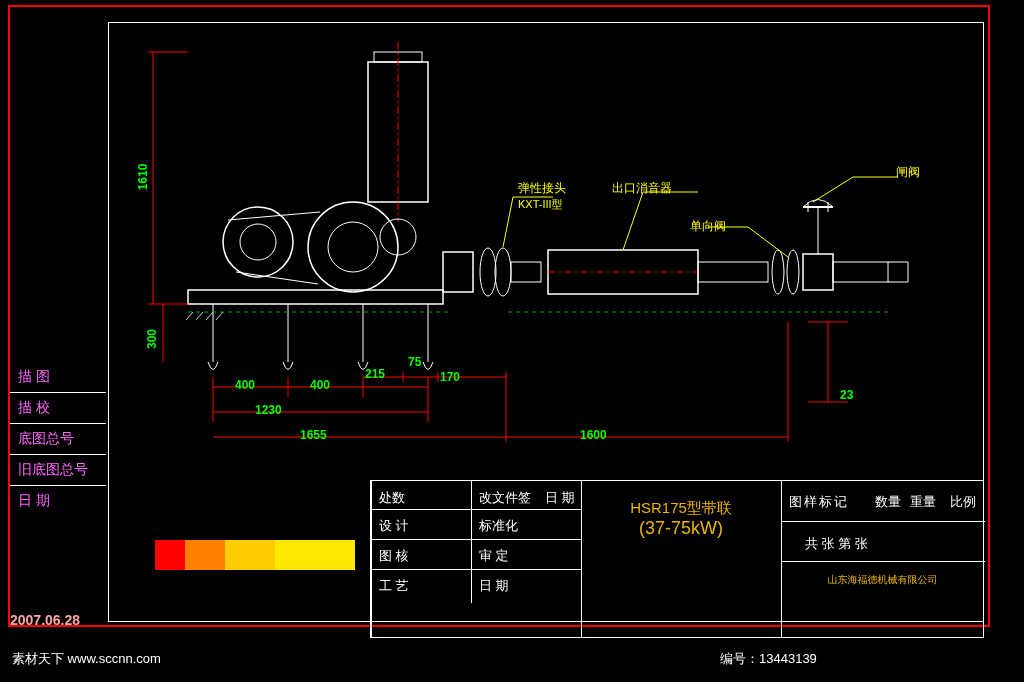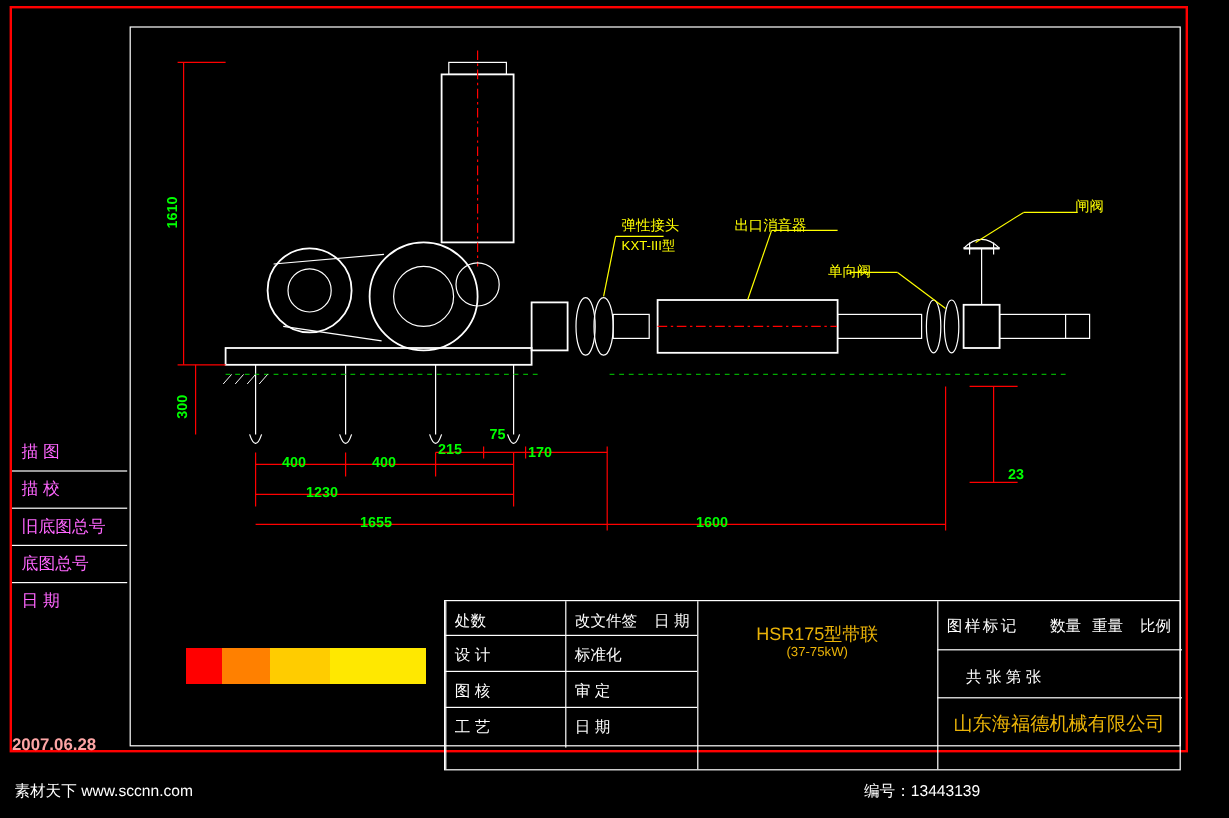--- a/index.html
+++ b/index.html
@@ -142,33 +142,33 @@
   <span>弹性接头</span><br>
   <span style="font-size:11px">KXT-III型</span>
 </div>
 <div class="anno" style="left:612px;top:180px">出口消音器</div>
 <div class="anno" style="left:896px;top:164px">闸阀</div>
 <div class="anno" style="left:690px;top:218px">单向阀</div>
 
 <div style="position:absolute;left:10px;top:362px;width:96px">
   <div class="side-item">描  图</div>
   <div class="side-item">描  校</div>
+  <div class="side-item">底图总号</div>
   <div class="side-item">旧底图总号</div>
-  <div class="side-item">底图总号</div>
   <div class="side-item" style="border-bottom:none">日  期</div>
 </div>
 
 <div class="color-bars" style="left:155px;top:540px;width:200px">
   <div style="width:30px;background:#f00"></div>
   <div style="width:40px;background:#ff8000"></div>
   <div style="width:50px;background:#fc0"></div>
   <div style="width:80px;background:#ffe800"></div>
 </div>
 
-<div class="title-block" style="left:370px;top:500px;width:614px;height:142px">
+<div class="title-block" style="left:370px;top:480px;width:614px;height:158px">
 
   <div style="position:absolute;left:0;top:0;width:1px;height:100%;background:#fff"></div>
   <div style="position:absolute;left:210px;top:0;width:1px;height:100%;background:#fff"></div>
   <div style="position:absolute;left:410px;top:0;width:1px;height:100%;background:#fff"></div>
 
   <div style="position:absolute;left:0;top:28px;width:210px;height:1px;background:#fff"></div>
   <div style="position:absolute;left:0;top:58px;width:210px;height:1px;background:#fff"></div>
   <div style="position:absolute;left:0;top:88px;width:210px;height:1px;background:#fff"></div>
   <div style="position:absolute;left:100px;top:0;width:1px;height:122px;background:#fff"></div>
 
@@ -177,29 +177,29 @@
   <div class="tb-cell" style="position:absolute;left:170px;top:6px">日  期</div>
   <div class="tb-cell" style="position:absolute;left:4px;top:34px">设  计</div>
   <div class="tb-cell" style="position:absolute;left:104px;top:34px">标准化</div>
   <div class="tb-cell" style="position:absolute;left:4px;top:64px">图  核</div>
   <div class="tb-cell" style="position:absolute;left:104px;top:64px">审  定</div>
   <div class="tb-cell" style="position:absolute;left:4px;top:94px">工  艺</div>
   <div class="tb-cell" style="position:absolute;left:104px;top:94px">日  期</div>
 
   <div style="position:absolute;left:215px;top:18px;width:190px">
     <div class="cyan">HSR175型带联</div>
-    <div class="cyan" style="font-size:11px">(37-75kW)</div>
+    <div class="cyan" style="font-size:18px">(37-75kW)</div>
   </div>
 
   <div style="position:absolute;left:410px;top:40px;width:204px;height:1px;background:#fff"></div>
   <div style="position:absolute;left:410px;top:80px;width:204px;height:1px;background:#fff"></div>
   <div class="tb-cell" style="position:absolute;left:414px;top:10px;letter-spacing:2px">图样标记</div>
   <div class="tb-cell" style="position:absolute;left:500px;top:10px">数量</div>
   <div class="tb-cell" style="position:absolute;left:535px;top:10px">重量</div>
   <div class="tb-cell" style="position:absolute;left:575px;top:10px">比例</div>
   <div class="tb-cell" style="position:absolute;left:430px;top:52px">共    张  第    张</div>
-  <div class="cyan" style="position:absolute;left:414px;top:92px;width:195px;font-size:16px">山东海福德机械有限公司</div>
+  <div class="cyan" style="position:absolute;left:414px;top:92px;width:195px;font-size:10px">山东海福德机械有限公司</div>
 </div>
 
 <div class="date" style="left:10px;top:612px">2007.06.28</div>
 
 <div class="footer" style="left:12px;top:650px">素材天下  www.sccnn.com</div>
 <div class="footer" style="left:720px;top:650px">编号：13443139</div>
 
 </body></html>

